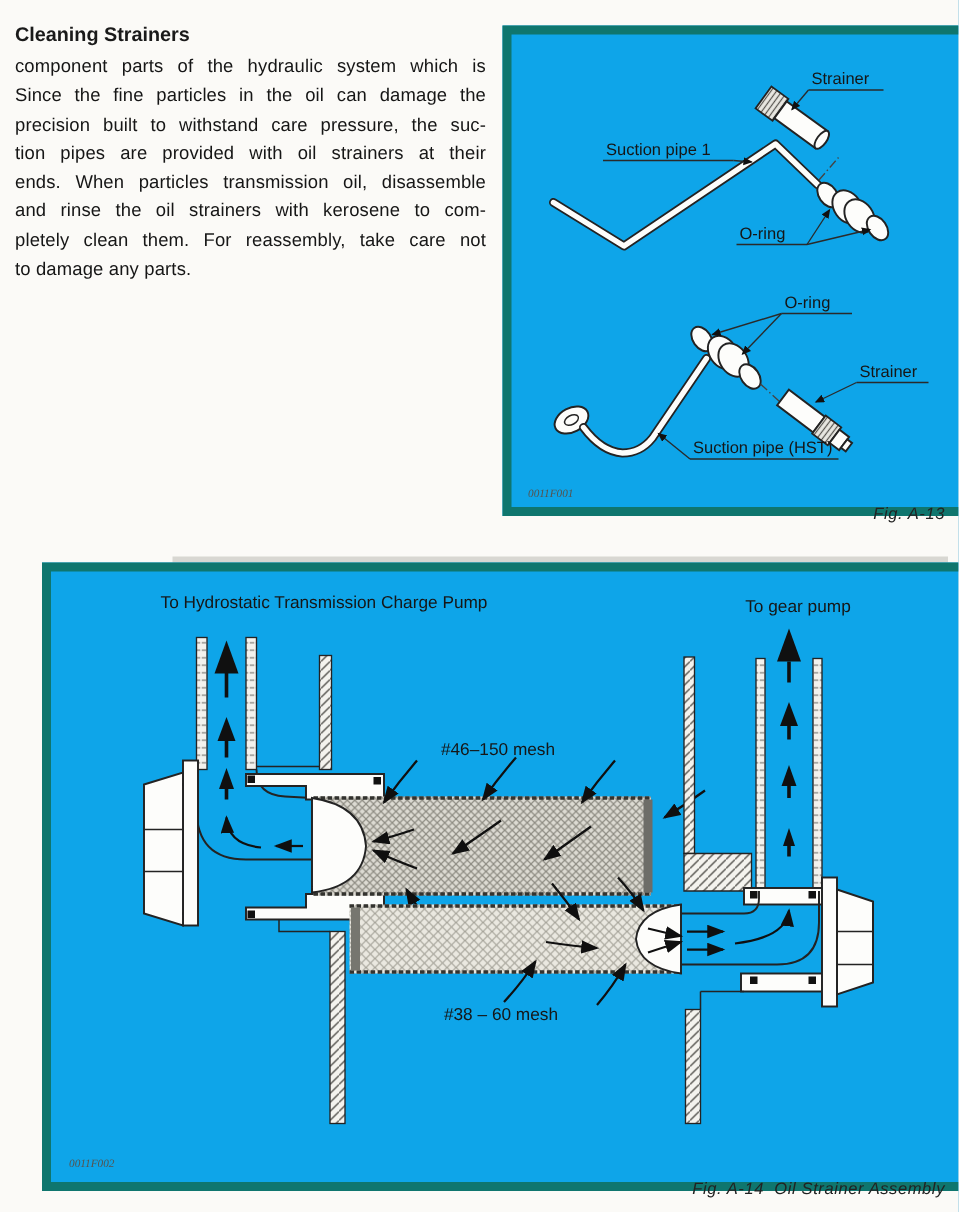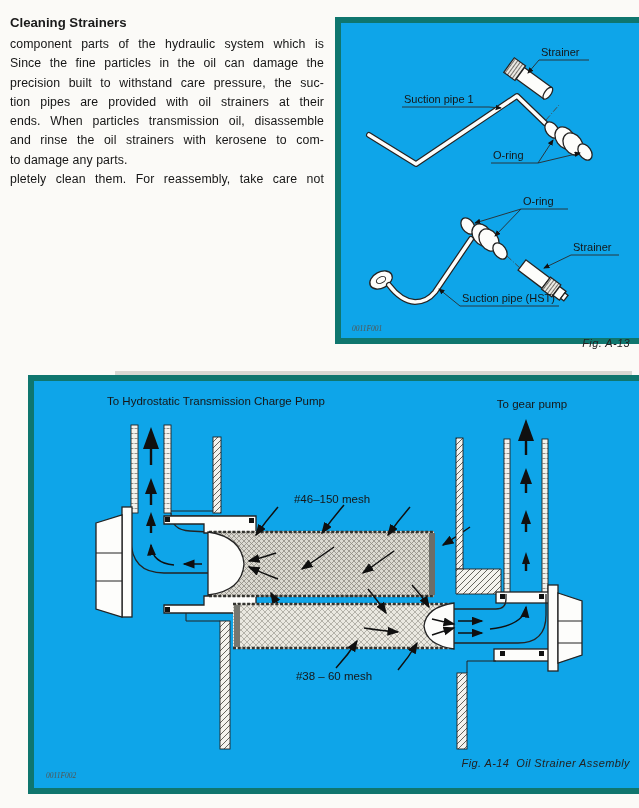--- a/index.html
+++ b/index.html
@@ -14,21 +14,21 @@
   .jline{font-size:12.3px;line-height:19.3px;height:19.3px;overflow:hidden;
          text-align:justify;text-align-last:justify;letter-spacing:.1px;color:#161616;}
   .jline.last{text-align:left;text-align-last:left;}
   
   .figbox{position:absolute;background:#0ea5e9;border:6px solid #0f766e;margin-left:8px;}
   .a13{left:327px;top:17px;width:303px;height:315px;}
   .a14{left:20px;top:375px;width:622px;height:407px;}
   .caption{position:absolute;font-size:11px;font-style:italic;letter-spacing:.4px;
            text-align:right;color:#222;white-space:pre;}
   .cap13{left:327px;top:337px;width:303px;}
-  .cap14{left:8px;top:757px;width:622px;}
+  .cap14{left:8px;top:787px;width:622px;}
   .scanband{position:absolute;left:115px;top:371px;width:517px;height:4px;
             background:#d8d7d2;}
   
   svg{display:block;}
   .oln{fill:none;stroke:#232323;stroke-width:1.3;}
   .oln2{fill:none;stroke:#232323;stroke-width:1;}
   .wfill{fill:#fdfdfb;stroke:#232323;stroke-width:1.3;}
   .pOut{fill:none;stroke:#232323;stroke-width:6;stroke-linejoin:round;stroke-linecap:round;}
   .pIn{fill:none;stroke:#fdfdfb;stroke-width:3.6;stroke-linejoin:round;stroke-linecap:round;}
   .flow{fill:none;stroke:#101010;stroke-width:1.5;}
@@ -48,22 +48,22 @@
 <div class="page">
 
   <section class="textcol">
     <h3 class="heading">Cleaning Strainers</h3>
     <div class="jline">component parts of the hydraulic system which is</div>
     <div class="jline">Since the fine particles in the oil can damage the</div>
     <div class="jline">precision built to withstand care pressure, the suc-</div>
     <div class="jline">tion pipes are provided with oil strainers at their</div>
     <div class="jline">ends. When particles transmission oil, disassemble</div>
     <div class="jline">and rinse the oil strainers with kerosene to com-</div>
+    <div class="jline">pletely clean them. For reassembly, take care not</div>
     <div class="jline last">to damage any parts.</div>
-    <div class="jline">pletely clean them. For reassembly, take care not</div>
   </section>
 
   <div class="figbox a13">
     <svg width="301" height="313" viewBox="0 0 301 313">
       <defs>
         <marker id="ah13" markerWidth="8" markerHeight="8" refX="6" refY="3" orient="auto">
           <path d="M0,0 L7,3 L0,6 Z" fill="#111"></path>
         </marker>
         <pattern id="knurl13" width="3" height="12" patternUnits="userSpaceOnUse">
           <rect width="3" height="12" fill="#e9e8e2"></rect>

